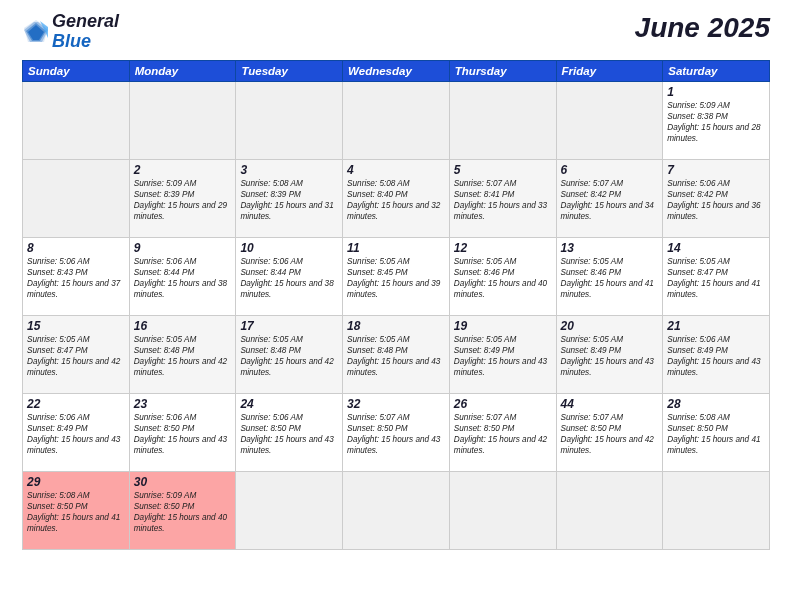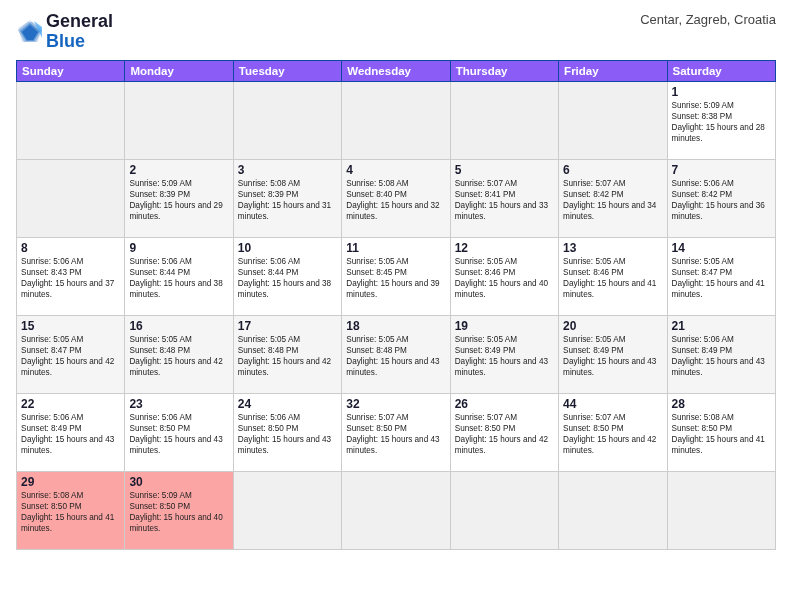--- a/index.html
+++ b/index.html
@@ -6,22 +6,23 @@
     body {
       font-family: Arial, sans-serif;
       background: #fff;
       width: 792px;
       height: 612px;
       overflow: hidden;
     }
     .page {
       width: 792px;
       height: 612px;
-      padding: 12px 16px;
+      padding: 12px 22px;
       background: #fff;
+      font-style: italic;
     }
     .header {
       display: flex;
       justify-content: space-between;
       align-items: flex-start;
       margin-bottom: 8px;
     }
     .logo {
       display: flex;
       align-items: center;
@@ -48,21 +49,21 @@
     }
     .cal-subtitle {
       font-size: 13px;
       color: #444;
     }
     .calendar {
       width: 100%;
       border-collapse: collapse;
     }
     .calendar th {
-      background: #8b5cf6;
+      background: #1d4ed8;
       color: #fff;
       font-size: 11.5px;
       font-weight: bold;
       padding: 4px 5px;
       text-align: left;
       border: 1px solid #0d47a1;
     }
     .calendar td {
       vertical-align: top;
       border: 1px solid #ccc;
@@ -104,21 +105,21 @@
         <polygon points="14,5 24,13 18,23 10,23 4,13" fill="#1565c0" opacity="0.5"></polygon>
         <polygon points="14,7 22,14 17,22 11,22 6,14" fill="#1565c0" opacity="0.8"></polygon>
         <polygon points="18,3 26,9 26,20 18,3" fill="#42a5f5" opacity="0.7"></polygon>
       </svg>
       <div class="logo-text">
         <span class="logo-general">General</span><br>
         <span class="logo-blue">Blue</span>
       </div>
     </div>
     <div class="title-block">
-      <div class="cal-subtitle">Centar, Zagreb, Croatia</div>
+      <div class="cal-title">June 2025</div>
     </div>
   </div>
 
   <table class="calendar">
     <thead>
       <tr>
         <th>Sunday</th>
         <th>Monday</th>
         <th>Tuesday</th>
         <th>Wednesday</th>

